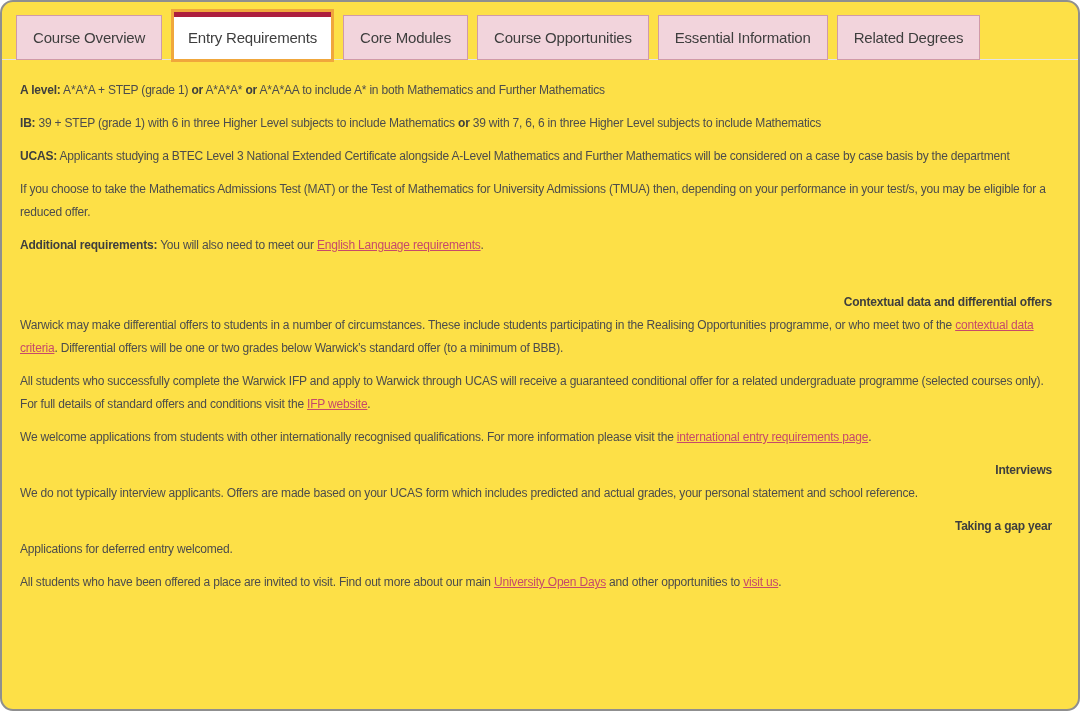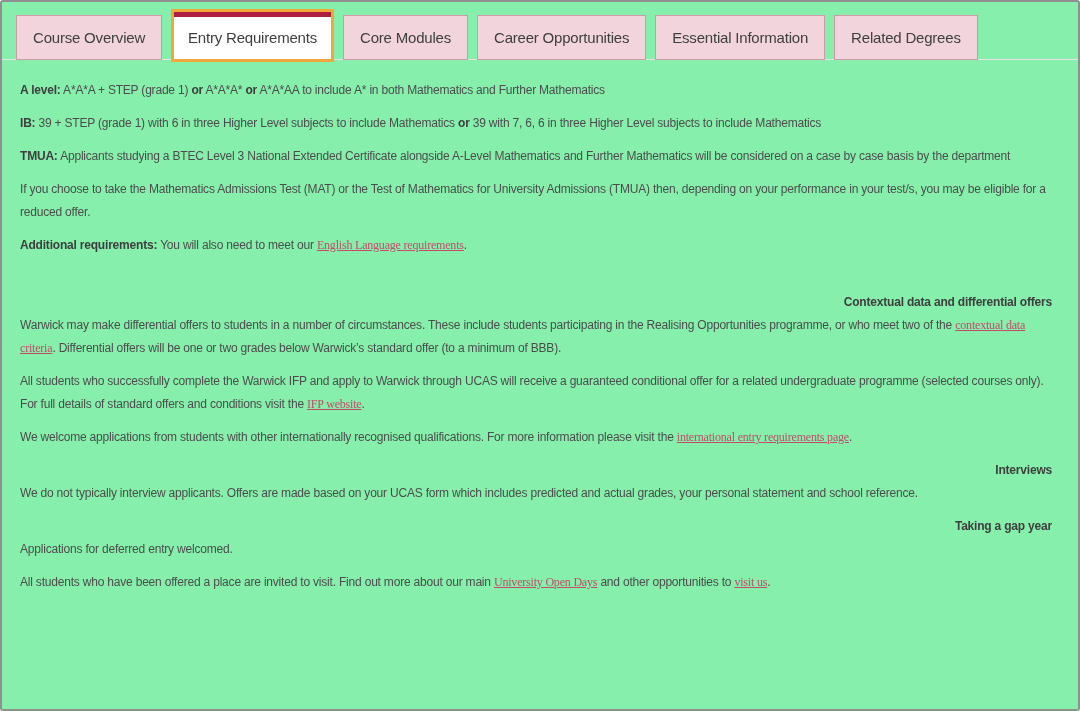--- a/index.html
+++ b/index.html
@@ -13,22 +13,22 @@
     --page-border: #8f8f8f;
   }
   * { box-sizing: border-box; }
   html, body { margin: 0; padding: 0; background: #fff; }
   body { font-family: "Liberation Sans", sans-serif; }
 
   .page {
     width: 1080px;
     height: 711px;
     border: 2px solid var(--page-border);
-    border-radius: 3px;
-    background: #86efac;
+    border-radius: 13px;
+    background: #fde047;
     overflow: hidden;
   }
 
   .tabs {
     display: flex;
     align-items: flex-end;
     margin-top: 13px;
     padding-left: 14px;
     border-bottom: 1px solid var(--tab-line);
   }
@@ -70,39 +70,38 @@
     line-height: 23px;
   }
   .content p.block { margin: 0 0 10px 0; }
   .content p.block.gap-top { margin-top: 34px; }
   .content strong { color: #3e3e3e; }
   .content .heading-line { display: block; text-align: right; }
   .content a {
     color: var(--link);
     text-decoration: underline;
     cursor: pointer;
-    font-family: Liberation Serif, serif;
   }
 </style>
 </head>
 <body>
 
 <div class="page">
   <div class="tabs" id="tab-bar">
       <button class="tab">Course Overview</button>
       <button class="tab active">Entry Requirements</button>
       <button class="tab">Core Modules</button>
-      <button class="tab">Career Opportunities</button>
+      <button class="tab">Course Opportunities</button>
       <button class="tab">Essential Information</button>
       <button class="tab">Related Degrees</button>
     </div>
   <div class="content" id="tab-content">
       <p class="block"><strong>A level:</strong> A*A*A + STEP (grade 1) <strong>or</strong> A*A*A* <strong>or</strong> A*A*AA to include A* in both Mathematics and Further Mathematics</p>
       <p class="block"><strong>IB:</strong> 39 + STEP (grade 1) with 6 in three Higher Level subjects to include Mathematics <strong>or</strong> 39 with 7, 6, 6 in three Higher Level subjects to include Mathematics</p>
-      <p class="block"><strong>TMUA:</strong> Applicants studying a BTEC Level 3 National Extended Certificate alongside A-Level Mathematics and Further Mathematics will be considered on a case by case basis by the department</p>
+      <p class="block"><strong>UCAS:</strong> Applicants studying a BTEC Level 3 National Extended Certificate alongside A-Level Mathematics and Further Mathematics will be considered on a case by case basis by the department</p>
       <p class="block">If you choose to take the Mathematics Admissions Test (MAT) or the Test of Mathematics for University Admissions (TMUA) then, depending on your performance in your test/s, you may be eligible for a reduced offer.</p>
       <p class="block"><strong>Additional requirements:</strong> You will also need to meet our <a href="#">English Language requirements</a>.</p>
       <p class="block gap-top"><strong class="heading-line">Contextual data and differential offers</strong>Warwick may make differential offers to students in a number of circumstances. These include students participating in the Realising Opportunities programme, or who meet two of the <a href="#">contextual data criteria</a>. Differential offers will be one or two grades below Warwick’s standard offer (to a minimum of BBB).</p>
       <p class="block">All students who successfully complete the Warwick IFP and apply to Warwick through UCAS will receive a guaranteed conditional offer for a related undergraduate programme (selected courses only). For full details of standard offers and conditions visit the <a href="#">IFP website</a>.</p>
       <p class="block">We welcome applications from students with other internationally recognised qualifications. For more information please visit the <a href="#">international entry requirements page</a>.</p>
       <p class="block"><strong class="heading-line">Interviews</strong>We do not typically interview applicants. Offers are made based on your UCAS form which includes predicted and actual grades, your personal statement and school reference.</p>
       <p class="block"><strong class="heading-line">Taking a gap year</strong>Applications for deferred entry welcomed.</p>
       <p class="block">All students who have been offered a place are invited to visit. Find out more about our main <a href="#">University Open Days</a> and other opportunities to <a href="#">visit us</a>.</p>
     </div>
 </div>

